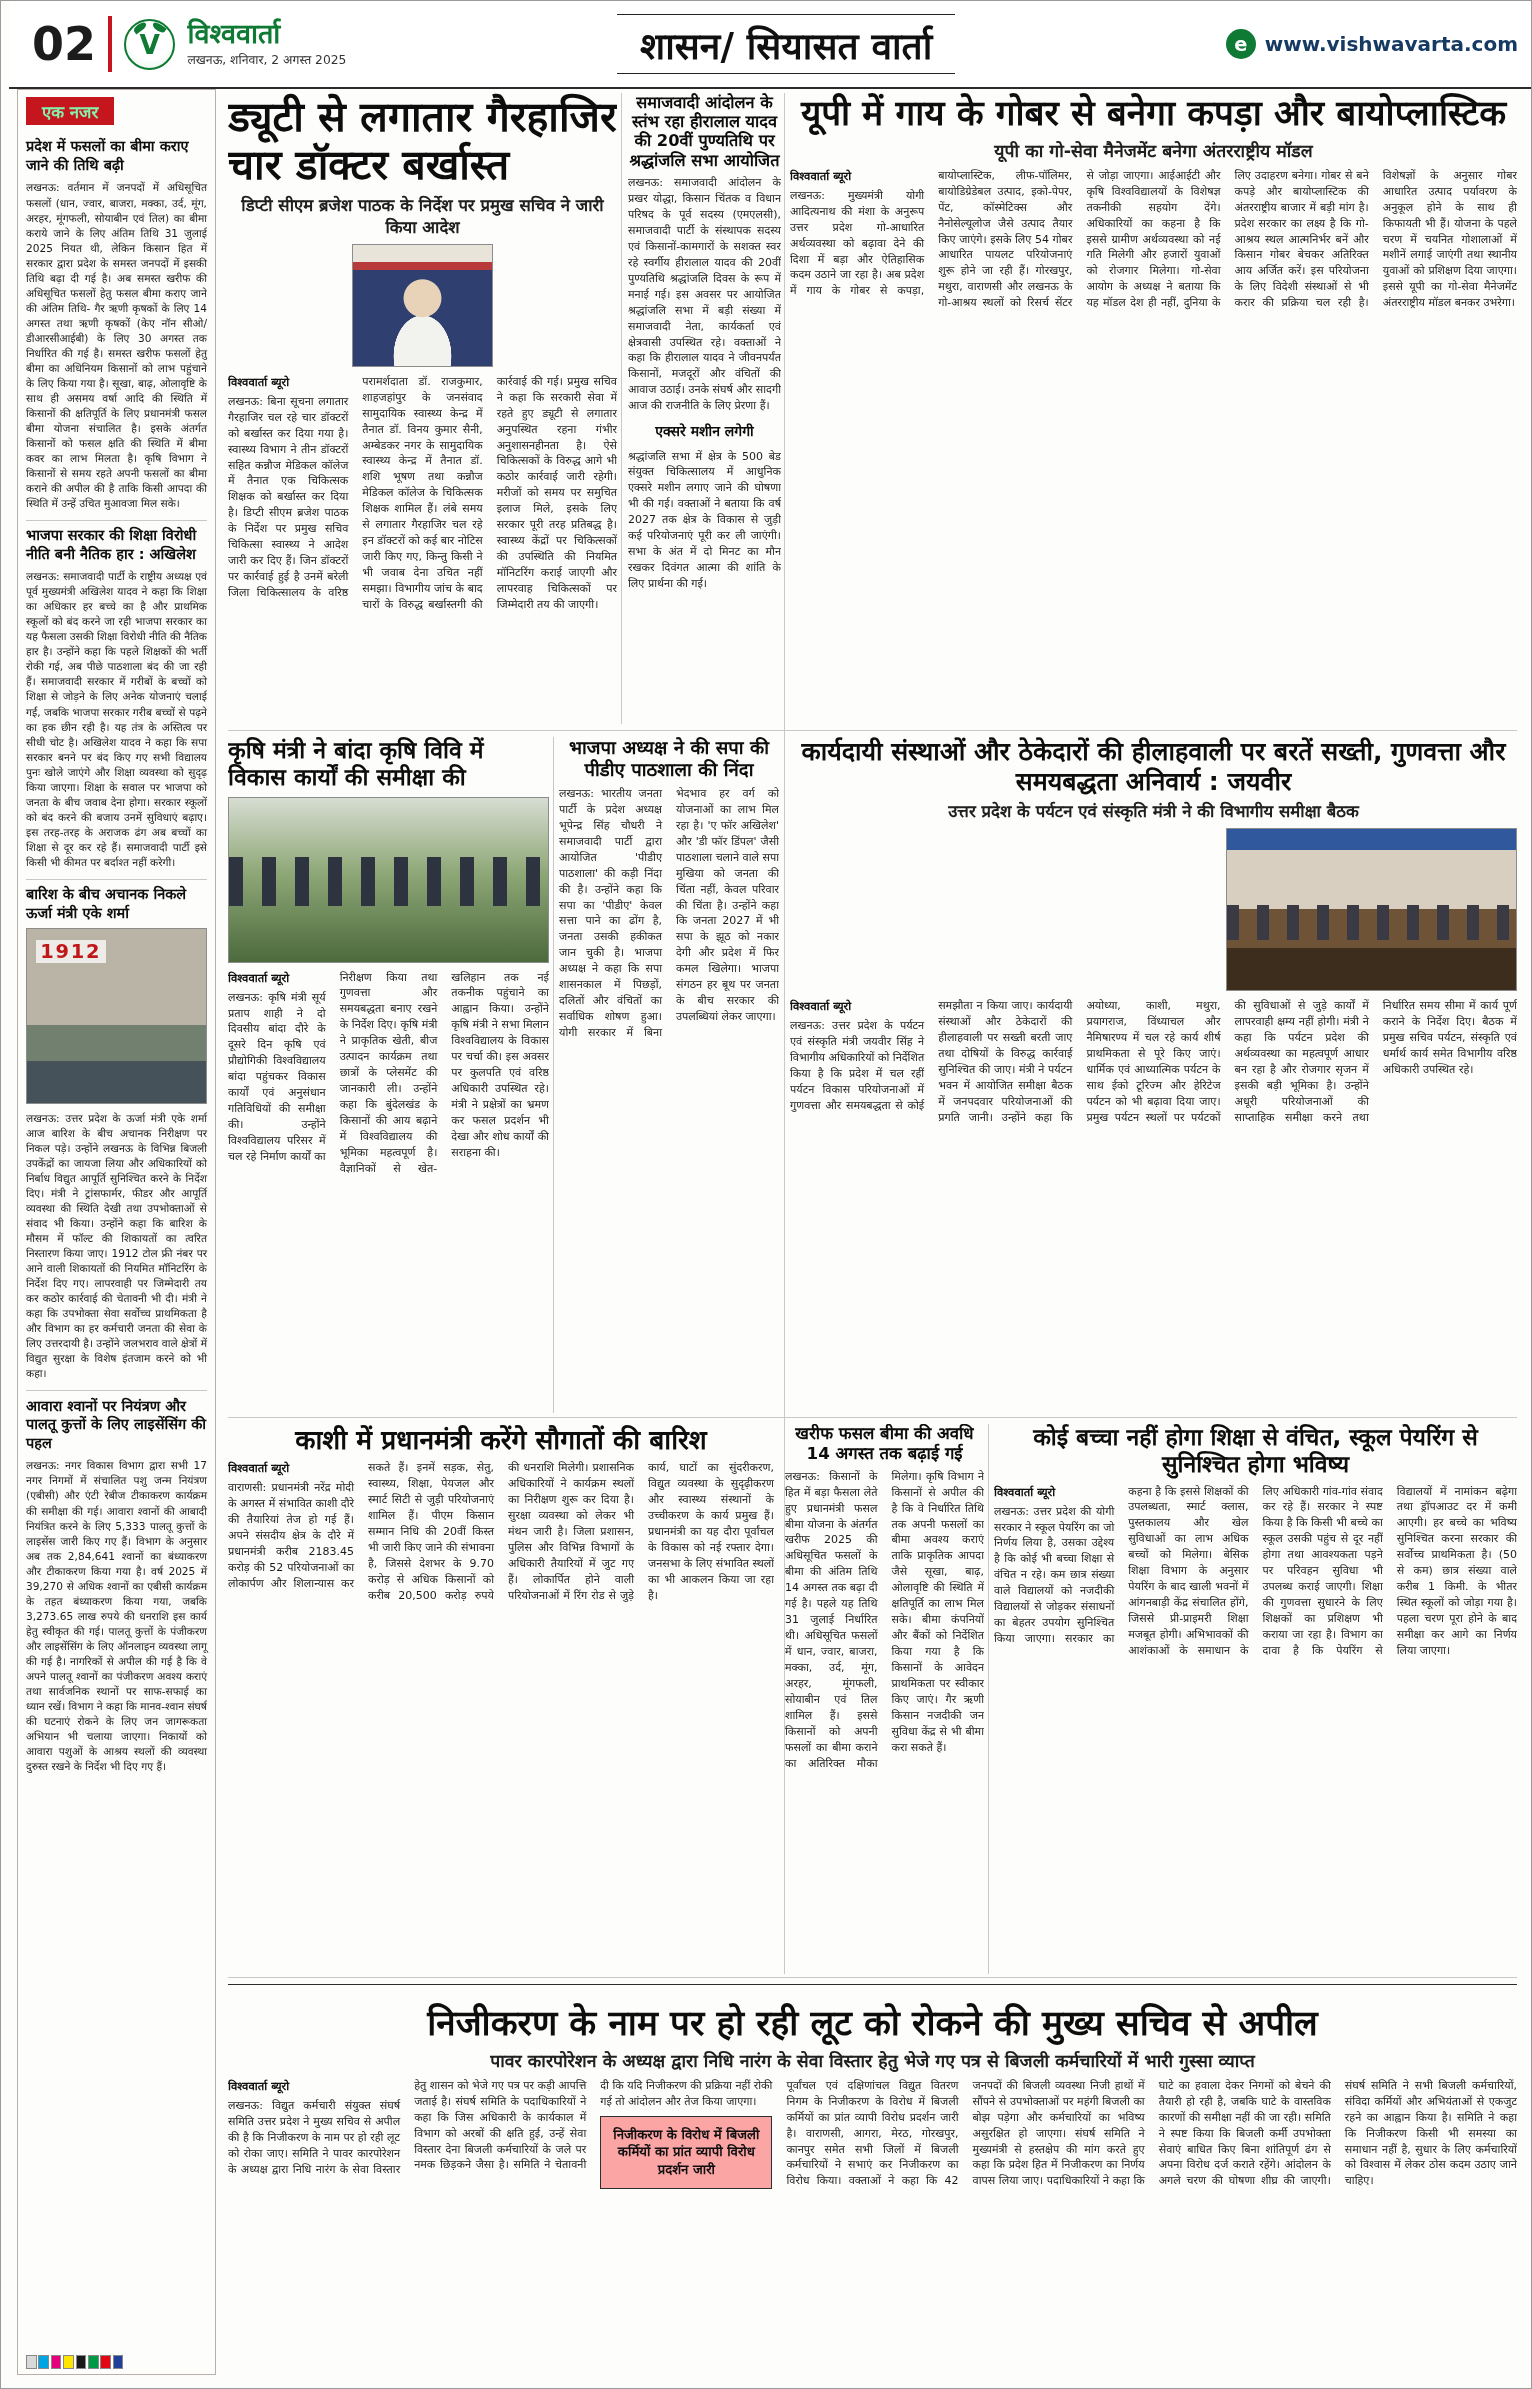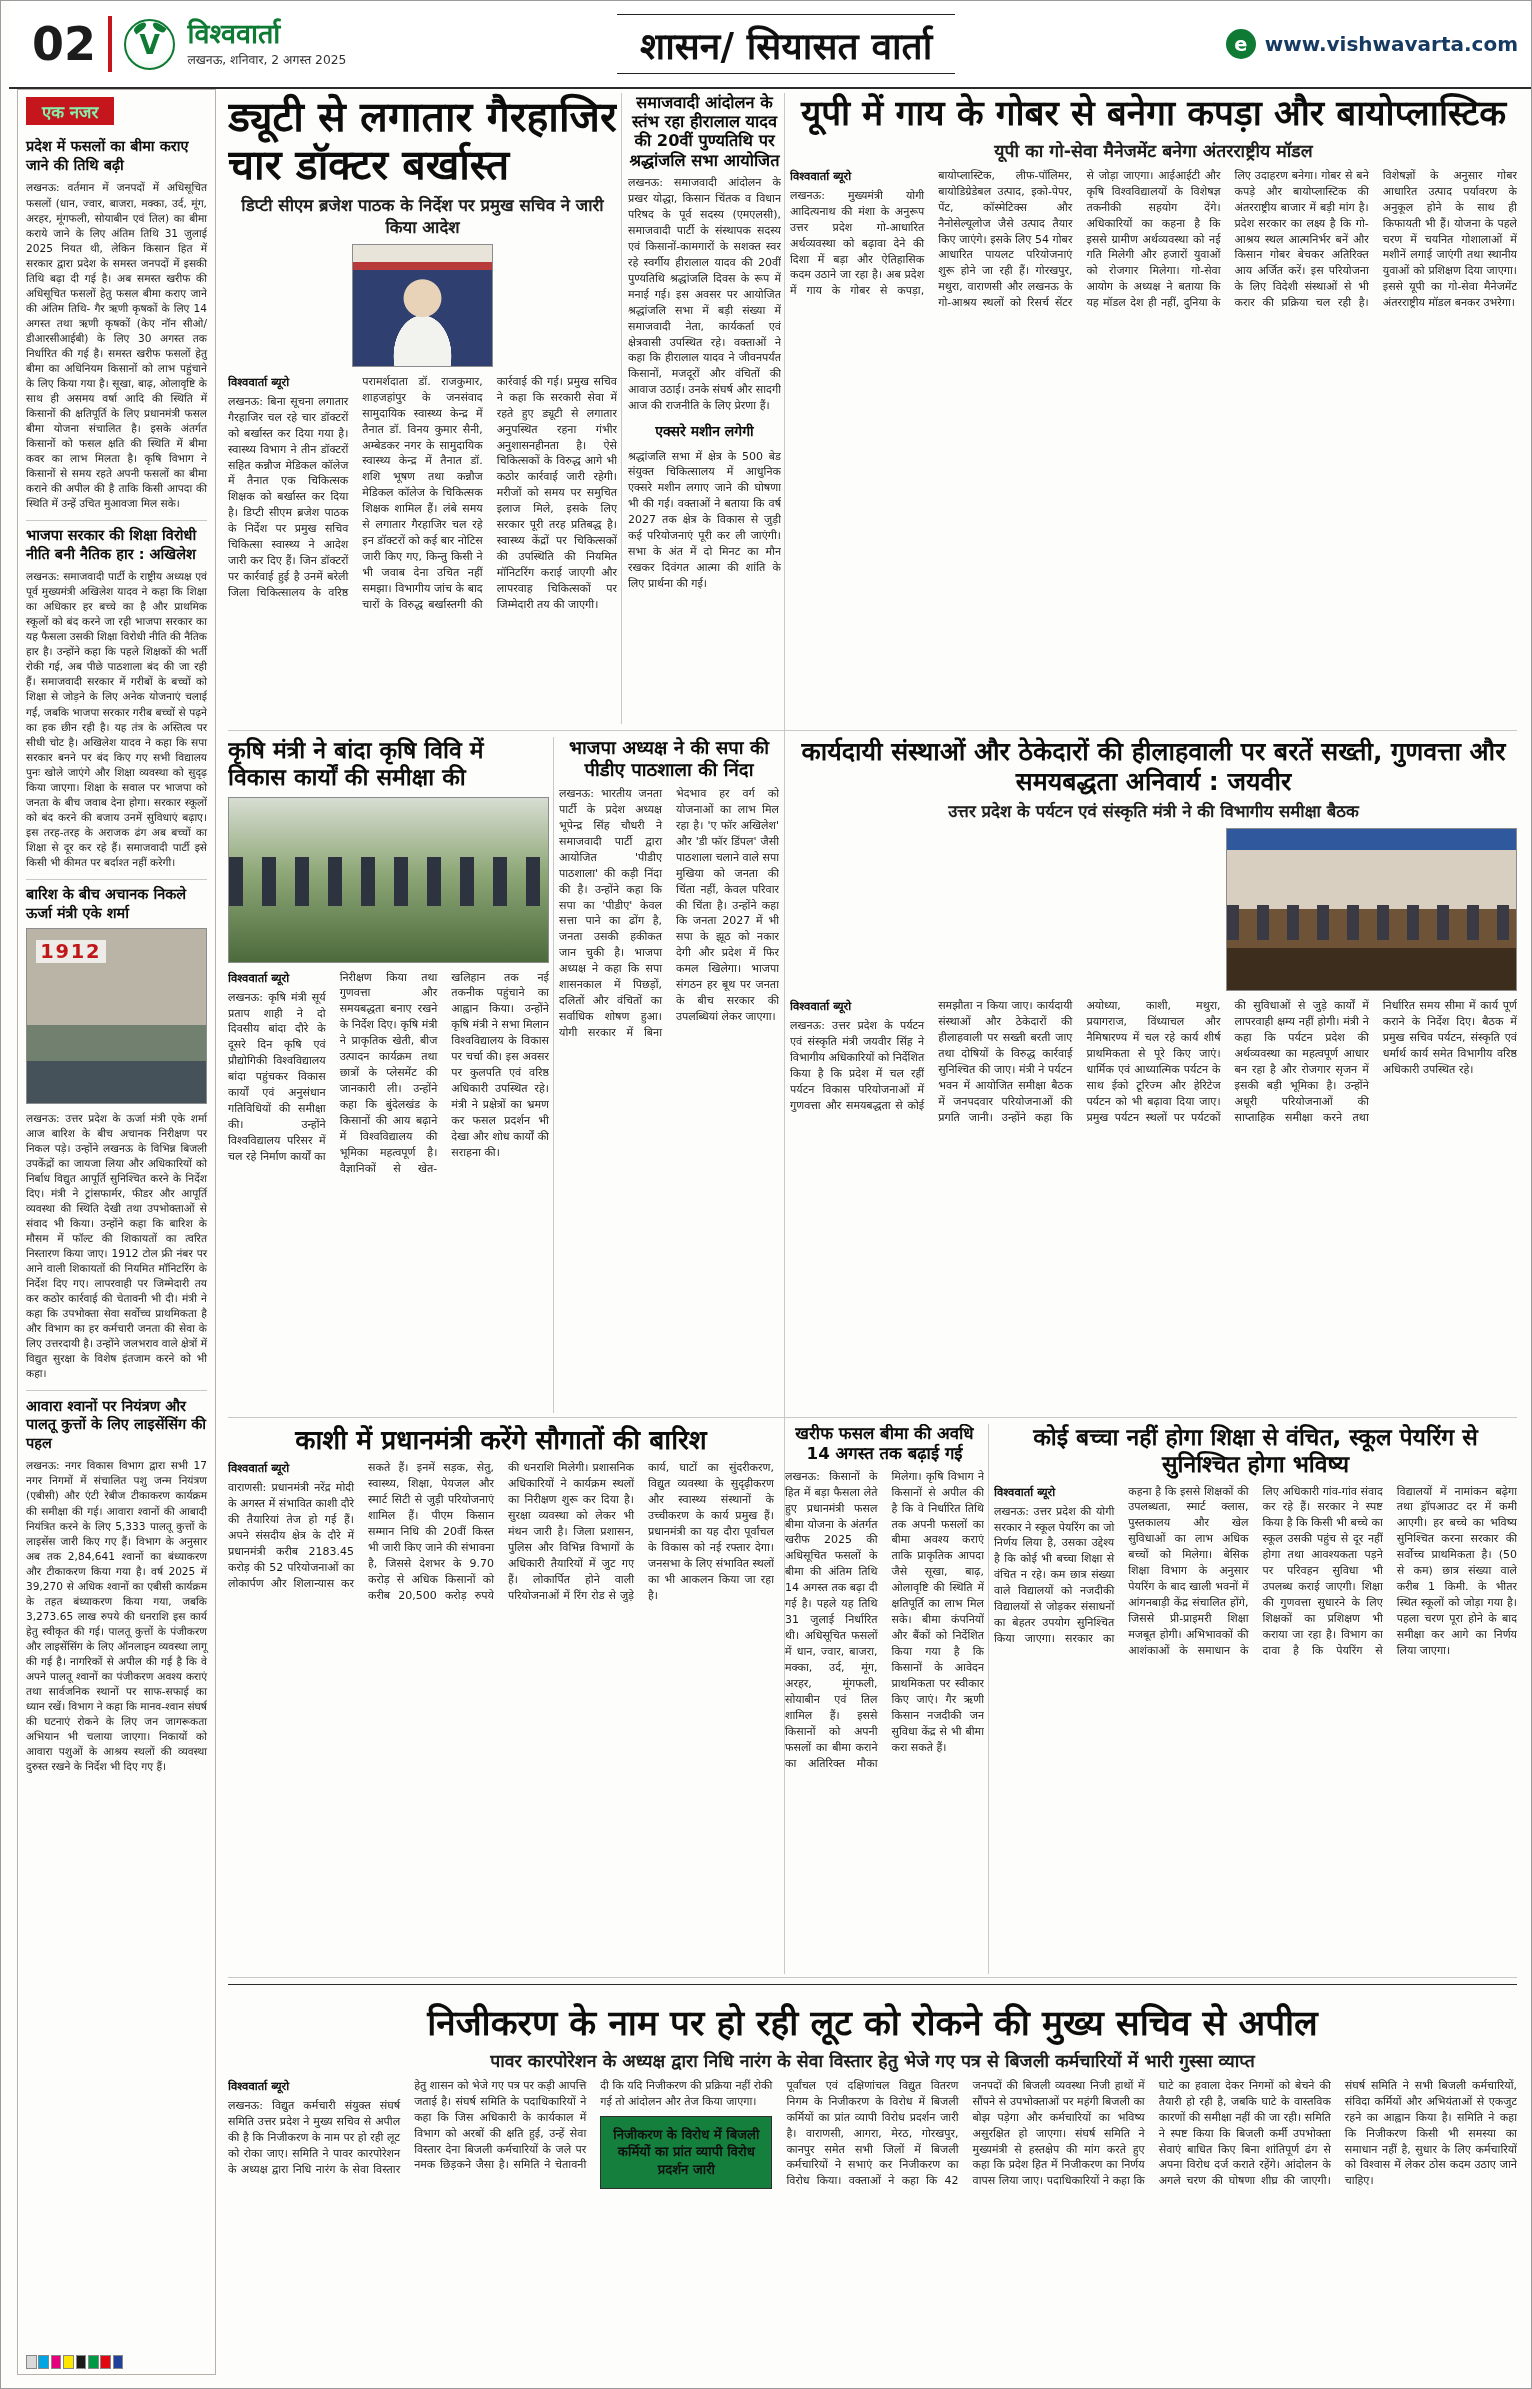--- a/index.html
+++ b/index.html
@@ -150,21 +150,21 @@
   #art-school .bodycols{column-count:4;}
 
   
   #art-priv{left:227px;top:1983px;width:1289px;height:384px;}
   #art-priv .headline{font-size:35px;text-align:center;border-top:1.8px solid #2b2b2b;padding-top:18px;}
   #art-priv .subhead{font-size:17.6px;}
   #art-priv .bodycols{column-count:7;}
   .boxnote{
     border:1.8px solid #2f2f2f;padding:8.8px 7px;margin:3.5px 0 7px 0;
     font-weight:bold;font-size:13.2px;text-align:center;line-height:1.35;
-    break-inside:avoid;color:#101010;background:#15803d;
+    break-inside:avoid;color:#101010;background:#fca5a5;
   }
 
   
   .vrule{position:absolute;width:0.9px;background:var(--rule-gray);}
   .hrule{position:absolute;height:0.9px;background:var(--rule-gray);}
   #vr1{left:620px;top:92px;height:631px;}
   #vr2{left:783px;top:92px;height:1881px;}
   #vr3{left:552px;top:736px;height:676px;}
   #vr4{left:987px;top:1423px;height:550px;}
   #hr1{left:227px;top:729px;width:1289px;}

